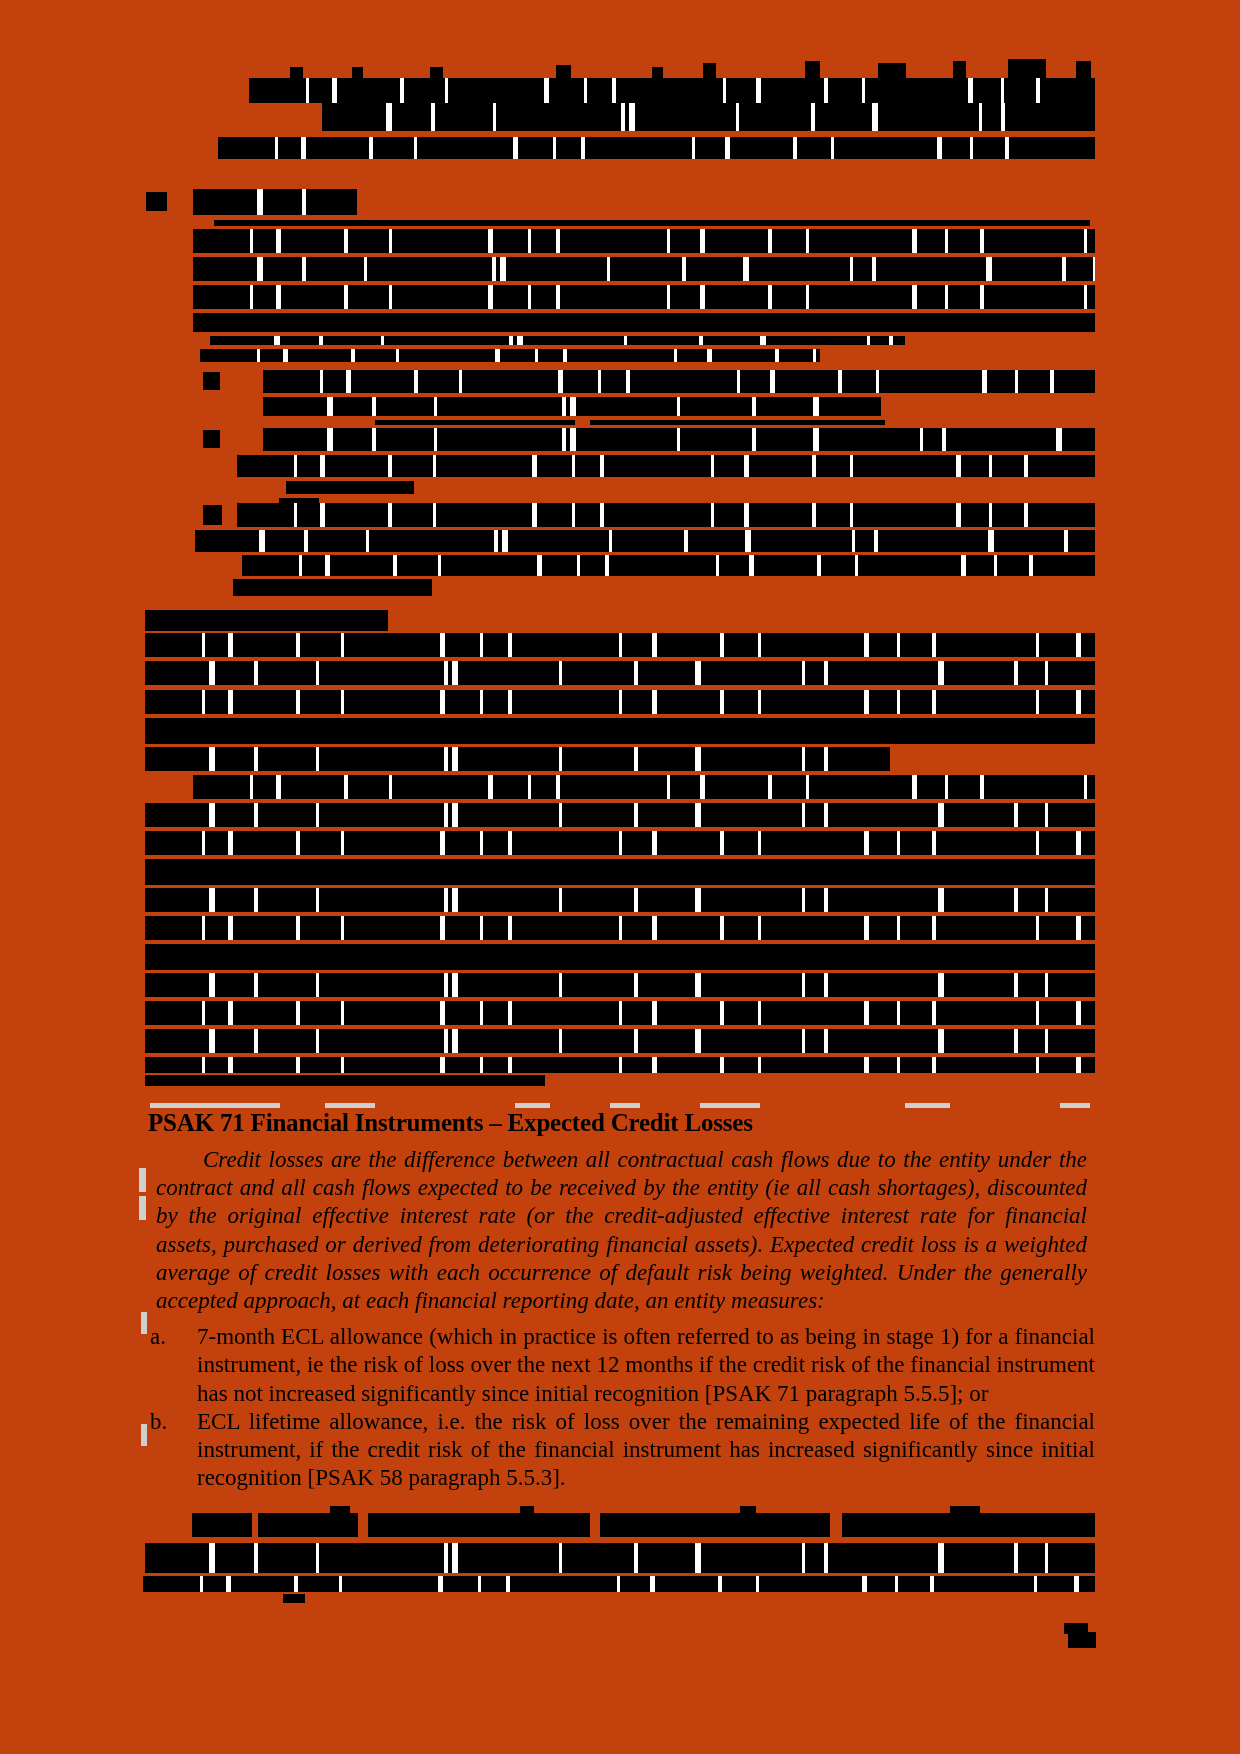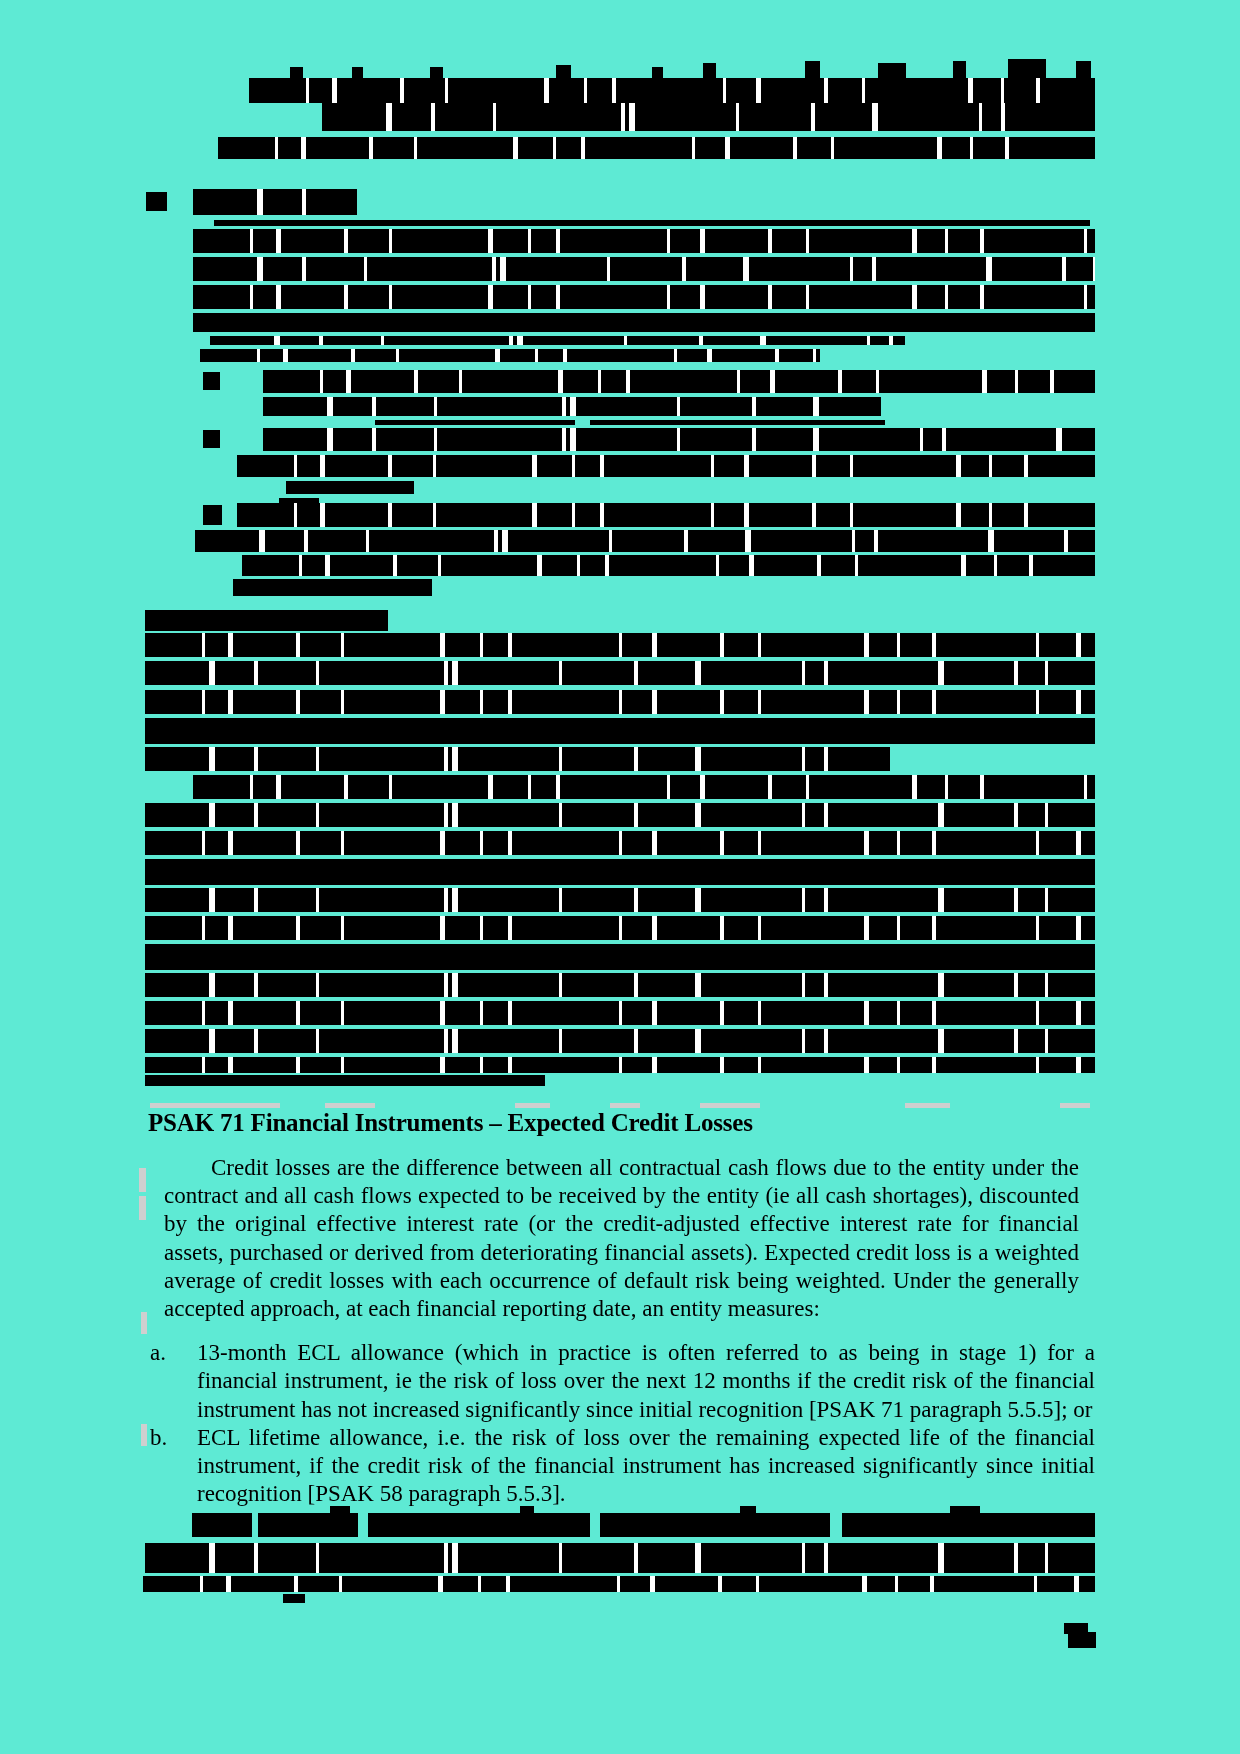--- a/index.html
+++ b/index.html
@@ -1,19 +1,19 @@
 <!DOCTYPE html>
 <html><head>
 <meta charset="utf-8">
 <style>
   html,body{margin:0;padding:0;background:#888;}
   .page{
     position:relative;
     width:1240px;height:1754px;
-    background:#5eead4;
+    background:#c2410c;
     overflow:hidden;
     font-family:"Liberation Serif","DejaVu Serif",serif;
     color:#000;
   }
   
   .red{position:absolute;background:#000;}
   .red.speck{
     background-color:#000;
     background-image:
       repeating-linear-gradient(90deg, transparent 0 83px, #fff 83px 88px, transparent 88px 151px, #fff 151px 155px, transparent 155px 212px),
@@ -28,21 +28,21 @@
   .red.ghost{background:#cfcfcf;background-image:none;}
   
   .readable{
     position:absolute;left:148px;top:1108px;width:947px;
     font-size:23px;line-height:28.2px;text-align:justify;
   }
   .readable h2{
     margin:0 0 3px 0;font-size:25px;line-height:30px;font-weight:bold;
     text-align:left;letter-spacing:-0.2px;
   }
-  .readable p{margin:16px;text-indent:47px;}
+  .readable p{margin:8px;text-indent:47px;font-style:italic;}
   .li{position:relative;padding-left:49px;}
   .li .marker{position:absolute;left:2px;top:0;}
 </style>
 </head>
 <body>
 
 <div class="page">
 
   <div>
       <div class="red" style="left: 290px; top: 67px; width: 13px; height: 11px;"></div>
@@ -126,21 +126,21 @@
       <div class="red" style="left: 283px; top: 1594px; width: 22px; height: 9px;"></div>
       <div class="red" style="left: 1064px; top: 1623px; width: 24px; height: 11px;"></div>
       <div class="red" style="left: 1068px; top: 1632px; width: 28px; height: 16px;"></div>
     </div>
 
   <div class="readable">
     <h2>PSAK 71 Financial Instruments – Expected Credit Losses</h2>
     <p>Credit losses are the difference between all contractual cash flows due to the entity under the contract and all cash flows expected to be received by the entity (ie all cash shortages), discounted by the original effective interest rate (or the credit-adjusted effective interest rate for financial assets, purchased or derived from deteriorating financial assets). Expected credit loss is a weighted average of credit losses with each occurrence of default risk being weighted. Under the generally accepted approach, at each financial reporting date, an entity measures:</p>
     <div class="li">
       <span class="marker">a.</span>
-      <span>13-month ECL allowance (which in practice is often referred to as being in stage 1) for a financial instrument, ie the risk of loss over the next 12 months if the credit risk of the financial instrument has not increased significantly since initial recognition [PSAK 71 paragraph 5.5.5]; or</span>
+      <span>7-month ECL allowance (which in practice is often referred to as being in stage 1) for a financial instrument, ie the risk of loss over the next 12 months if the credit risk of the financial instrument has not increased significantly since initial recognition [PSAK 71 paragraph 5.5.5]; or</span>
     </div>
     <div class="li">
       <span class="marker">b.</span>
       <span>ECL lifetime allowance, i.e. the risk of loss over the remaining expected life of the financial instrument, if the credit risk of the financial instrument has increased significantly since initial recognition [PSAK 58 paragraph 5.5.3].</span>
     </div>
   </div>
 
 </div>
 
 </body></html>

